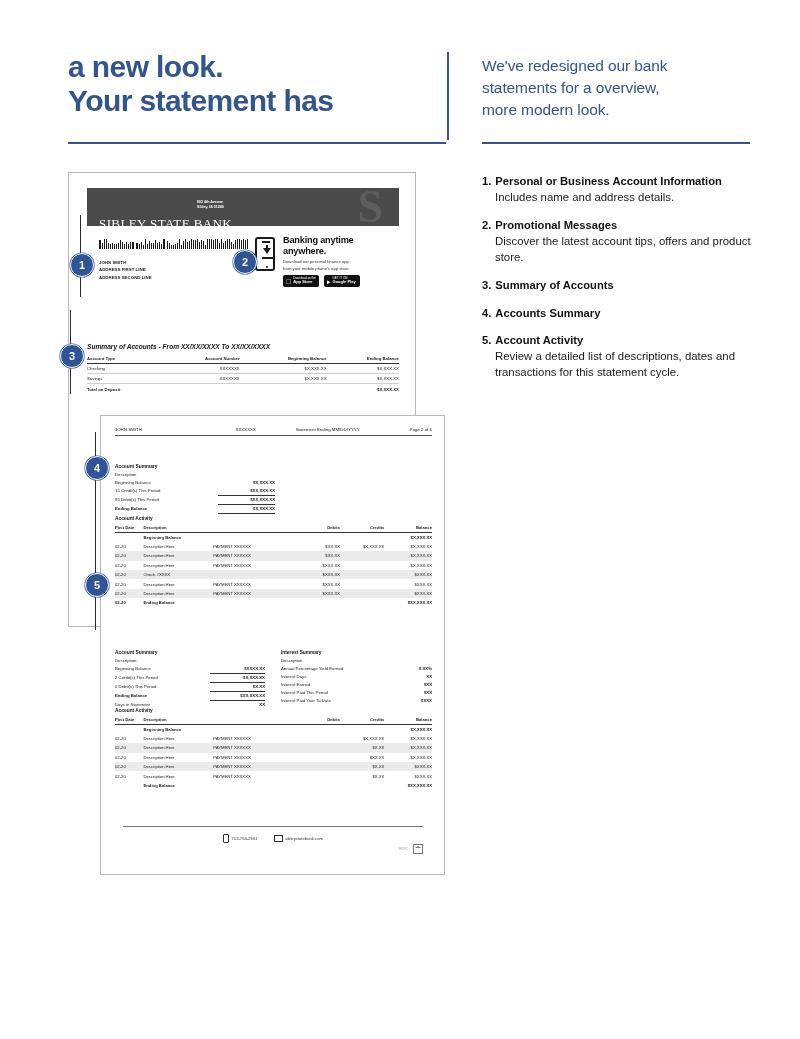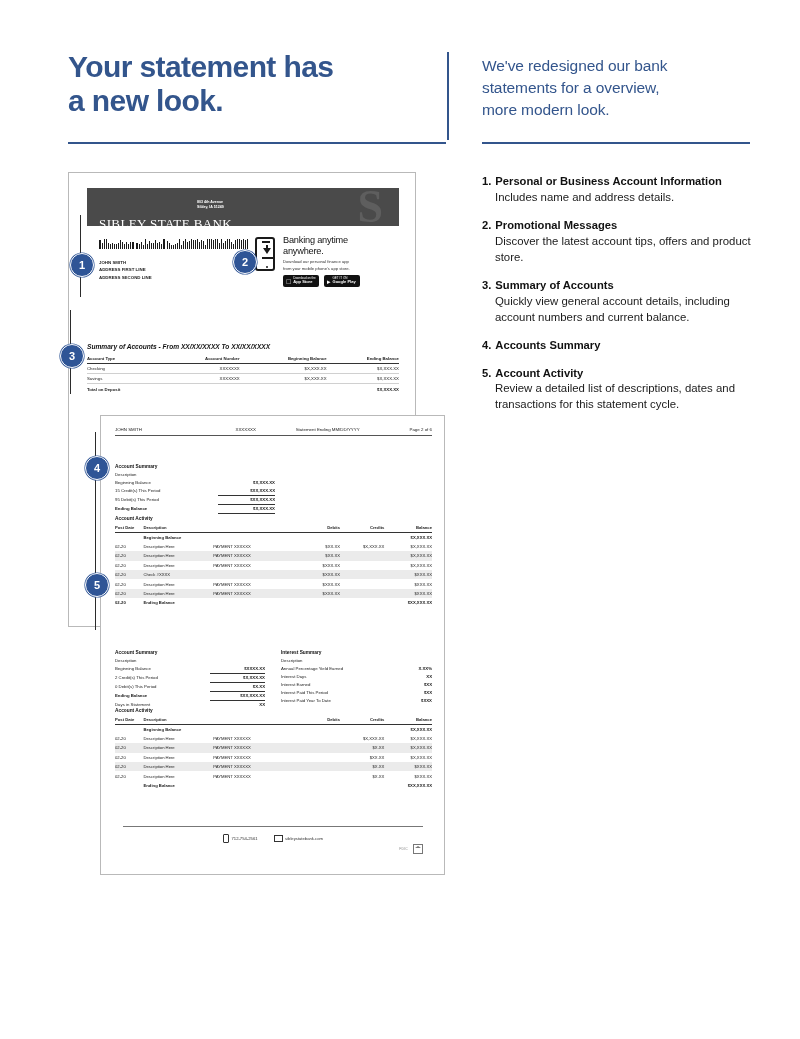--- a/index.html
+++ b/index.html
@@ -102,21 +102,21 @@
     border-top:6px solid #1a1a1a;
   }
   .dl-stem {
     position:absolute; left:9px; top:6px; width:2px; height:6px; background:#1a1a1a;
   }
   .dl-base {
     position:absolute; left:4.5px; top:18px; width:11px; height:1.8px; background:#1a1a1a;
   }
   .promo-h {
     position:absolute; left:28px; top:0; width:112px;
-    font-size:9.2px; font-weight:normal; line-height:1.2; color:#111;
+    font-size:9.2px; font-weight:bold; line-height:1.2; color:#111;
     letter-spacing:-0.2px;
   }
   .promo-p {
     position:absolute; left:28px; top:24px; width:112px;
     font-size:4.2px; line-height:1.6; color:#333;
   }
   .store-row { position:absolute; left:28px; top:40px; display:flex; gap:5px; }
   .store-btn {
     width:36px; height:12px; background:#111; border-radius:2px;
     position:relative; display:flex; align-items:center; gap:2px;
@@ -226,22 +226,22 @@
   .mline {
     position:absolute; width:1.4px; background:#2b2b2b; z-index:4;
   }
 </style>
 </head>
 <body>
 
 <div class="page">
 
   <div class="hdr-left">
+    <div class="hdr-title">a new look.</div>
     <div class="hdr-title">Your statement has</div>
-    <div class="hdr-title">a new look.</div>
   </div>
   <div class="hdr-rule-left"></div>
   <div class="vert-rule"></div>
 
   <div class="hdr-right">
     <div class="hdr-sub">We've redesigned our bank</div>
     <div class="hdr-sub">statements for a overview,</div>
     <div class="hdr-sub">more modern look.</div>
   </div>
   <div class="hdr-rule-right"></div>
@@ -259,21 +259,20 @@
         <span class="li-num">2.</span>
         <span>Promotional Messages</span>
       </div>
       <div class="li-body">Discover the latest account tips, offers and product store.</div>
     </div>
     <div class="list-item">
       <div class="li-title">
         <span class="li-num">3.</span>
         <span>Summary of Accounts</span>
       </div>
-      <div class="li-body">Quickly view general account details, including account numbers and current balance.</div>
     </div>
     <div class="list-item">
       <div class="li-title">
         <span class="li-num">4.</span>
         <span>Accounts Summary</span>
       </div>
     </div>
     <div class="list-item">
       <div class="li-title">
         <span class="li-num">5.</span>

